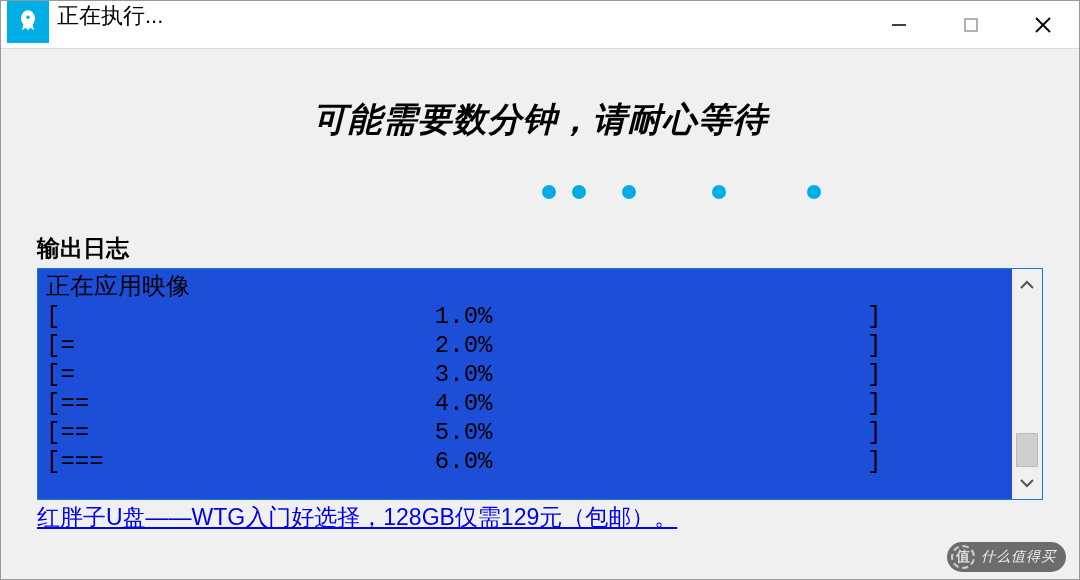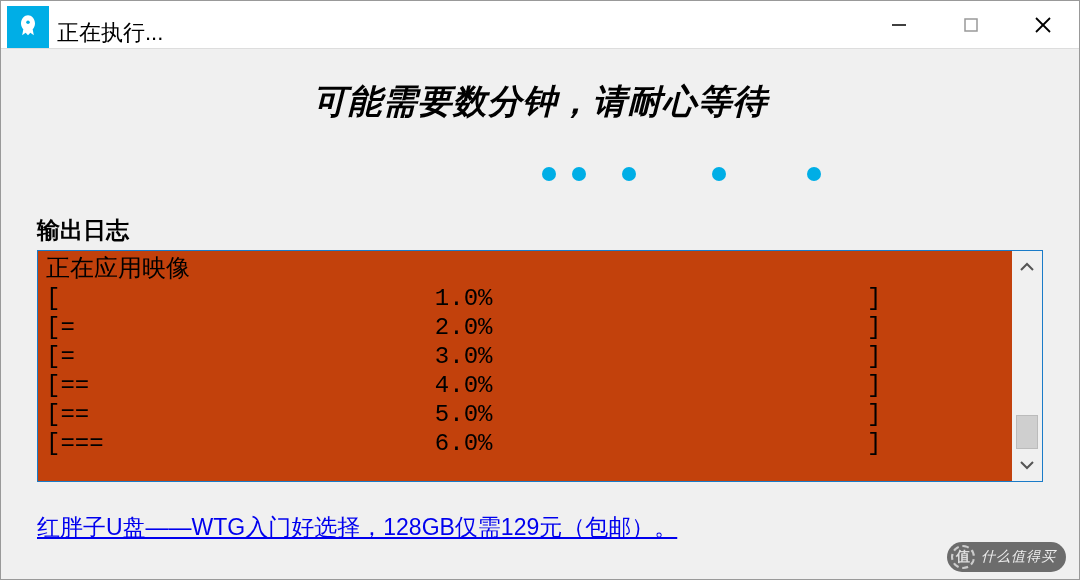--- a/index.html
+++ b/index.html
@@ -8,21 +8,21 @@
       height: 580px;
       background: #f0f0f0;
       font-family: "Microsoft YaHei", "SimHei", sans-serif;
       overflow: hidden;
       border: 1px solid #999;
     }
     .titlebar {
       height: 48px;
       background: #ffffff;
       display: flex;
-      align-items: flex-end;
+      align-items: flex-start;
       padding: 0;
       border-bottom: 1px solid #ddd;
     }
     .app-icon {
       width: 42px;
       height: 42px;
       background: #00aee6;
       margin-left: 6px;
       margin-right: 8px;
       display: flex;
@@ -44,21 +44,21 @@
       width: 72px;
       display: flex;
       align-items: center;
       justify-content: center;
       font-size: 18px;
       color: #000;
       cursor: pointer;
     }
     .win-btn.close { width: 72px; }
     .content {
-      padding: 30px 36px 0 36px;
+      padding: 48px 36px 0 36px;
     }
     .heading {
       text-align: center;
       font-size: 34px;
       font-weight: 900;
       font-style: italic;
       color: #000;
       letter-spacing: 1px;
     }
     .dots-row {
@@ -78,21 +78,21 @@
     }
     .log-section { }
     .log-label {
       font-size: 23px;
       color: #000;
       margin-bottom: 4px;
       font-weight: bold;
     }
     .log-box-wrap {
       border: 1px solid #1a7bc8;
-      background: #c2410c;
+      background: #1d4ed8;
       height: 232px;
       display: flex;
     }
     .log-box {
       flex: 1;
       padding: 4px 8px;
       font-family: "NSimSun", "SimSun", "Courier New", monospace;
       font-size: 24px;
       line-height: 29px;
       color: #000;
@@ -130,21 +130,21 @@
       flex: 1;
       width: 100%;
       position: relative;
       display: flex;
       flex-direction: column;
       justify-content: flex-end;
       align-items: center;
     }
     .promo-link {
       display: inline-block;
-      margin-top: 30px;
+      margin-top: 2px;
       font-size: 23px;
       color: #0000ee;
       text-decoration: underline;
       font-weight: 500;
     }
     .watermark {
       position: absolute;
       right: 14px;
       bottom: 8px;
       display: flex;

